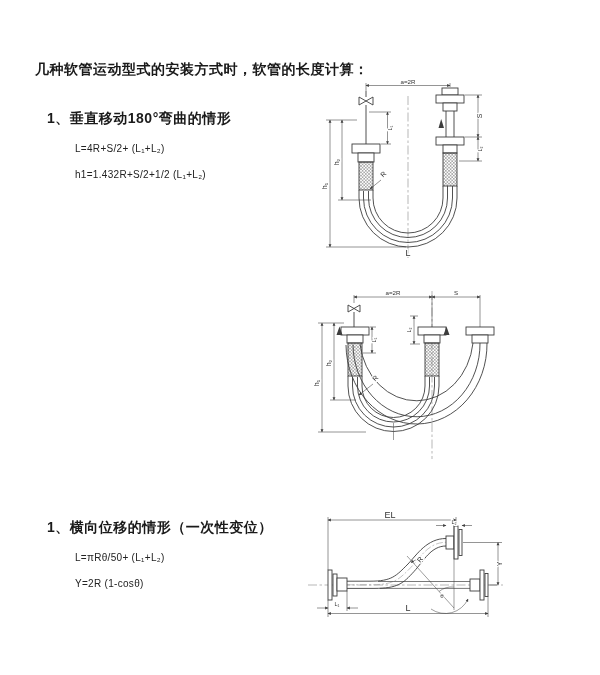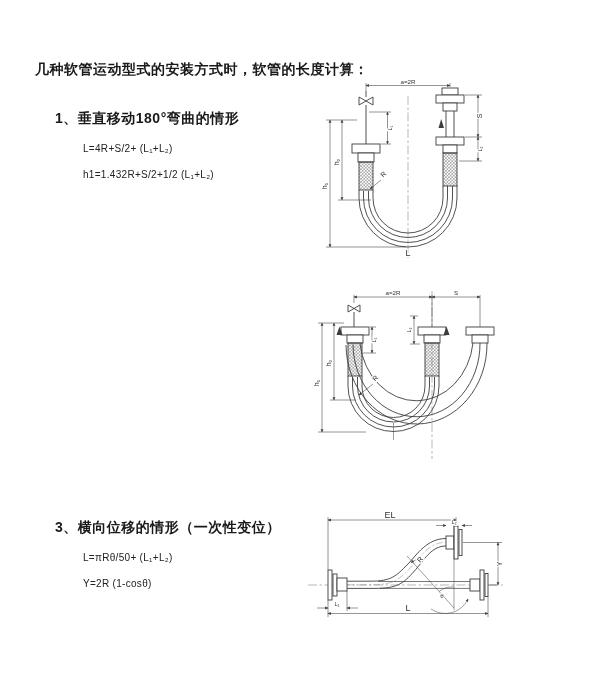--- a/index.html
+++ b/index.html
@@ -1,20 +1,20 @@
 <!DOCTYPE html>
 <html><head>
 <meta charset="utf-8">
 <style>
   html,body{margin:0;padding:0;background:#e8e8e8;}
   .page{position:relative;width:600px;height:675px;background:#fff;overflow:hidden;
         font-family:"Liberation Sans","DejaVu Sans",sans-serif;color:#1f1f1f;}
   .title{position:absolute;left:35px;top:21px;font-size:14px;font-weight:bold;
          letter-spacing:.5px;color:#1a1a1a;white-space:nowrap;margin-top:40px;}
-  .section{position:absolute;left:47px;white-space:nowrap;margin-left:8px;}
+  .section{position:absolute;left:47px;white-space:nowrap;}
   .sec1{top:110px;} .sec2{top:307px;} .sec3{top:519px;}
   .heading{font-size:14px;font-weight:bold;color:#1a1a1a;letter-spacing:.5px;margin-bottom:8px;}
   .formula{margin-left:28px;font-size:10px;line-height:26px;color:#222;letter-spacing:.3px;}
   svg.diag{position:absolute;overflow:visible;}
   #d1{left:313px;top:70px;} #d2{left:310px;top:283px;} #d3{left:300px;top:498px;}
   svg text{fill:#333;font-family:"Liberation Sans","DejaVu Sans",sans-serif;
            stroke:#fff;stroke-width:2.2px;paint-order:stroke;}
   .lbl{font-size:6.2px;} .lbl-s{font-size:5.5px;} .lbl-m{font-size:7px;} .lbl-b{font-size:9px;}
 </style>
 </head>
@@ -25,21 +25,21 @@
   <div class="title">几种软管运动型式的安装方式时，软管的长度计算：</div>
 
   <div class="section sec1">
     <div class="heading">1、垂直移动180°弯曲的情形</div>
     <div class="formula">L=4R+S/2+ (L₁+L₂)</div>
     <div class="formula">h1=1.432R+S/2+1/2 (L₁+L₂)</div>
   </div>
 
 
   <div class="section sec3">
-    <div class="heading">3、横向位移的情形（一次性变位）</div>
+    <div class="heading">1、横向位移的情形（一次性变位）</div>
     <div class="formula">L=πRθ/50+ (L₁+L₂)</div>
     <div class="formula">Y=2R (1-cosθ)</div>
   </div>
 
   <svg id="d1" class="diag" width="190" height="196" viewBox="0 0 190 196">
     <defs>
       <marker id="ar1" viewBox="0 0 10 10" refX="8.5" refY="5" markerWidth="6.5" markerHeight="6.5" orient="auto-start-reverse">
         <path d="M0.5,1 L9.5,5 L0.5,9 Z" fill="#3d3d3d" stroke="none"></path>
       </marker>
       <pattern id="br1" width="3.2" height="3.2" patternUnits="userSpaceOnUse">

